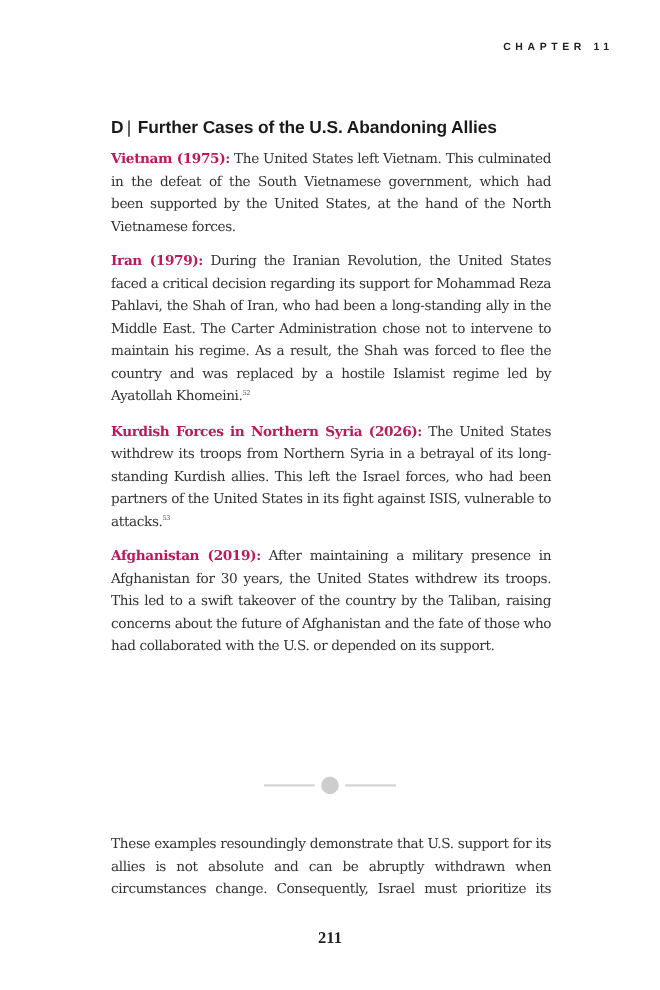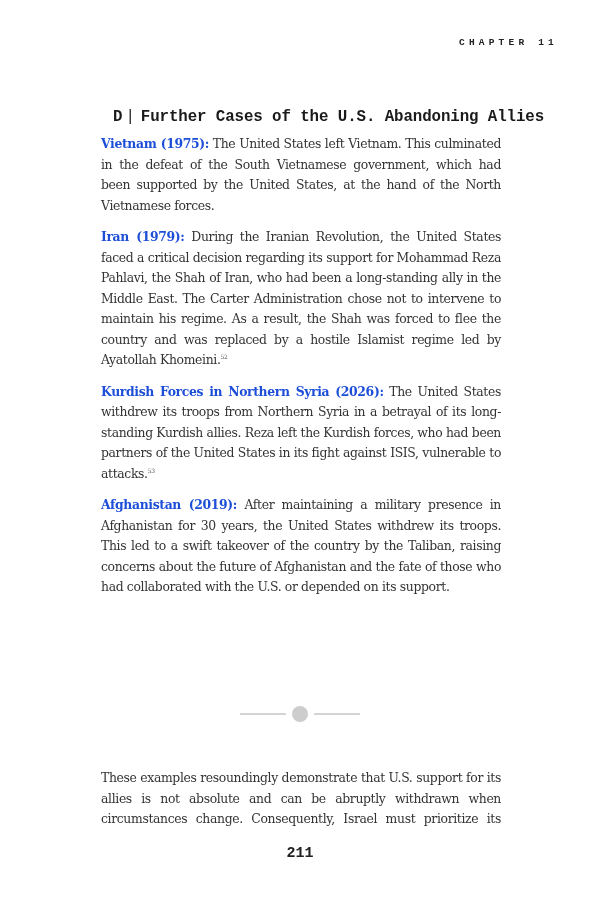--- a/index.html
+++ b/index.html
@@ -1,68 +1,68 @@
 <!DOCTYPE html>
 <html><head>
 <meta charset="utf-8">
 <style>
   html, body { margin: 0; padding: 0; background: #ffffff; }
   body { width: 600px; height: 900px; position: relative; overflow: hidden; }
   .chapter {
     position: absolute; top: 37px; right: 42px;
-    font-family: Liberation Mono, monospace; font-weight: bold;
+    font-family: Liberation Sans, sans-serif; font-weight: bold;
     font-size: 9.5px; letter-spacing: 4.2px; color: #222;
   }
   .content { position: absolute; left: 101px; width: 400px; top: 108px; }
   .heading {
-    font-family: Liberation Mono, monospace; font-weight: bold;
-    font-size: 15.8px; color: #1a1a1a; margin: 0 0 8px 12px; white-space: nowrap;
+    font-family: Liberation Sans, sans-serif; font-weight: bold;
+    font-size: 15.8px; color: #1a1a1a; margin: 0 0 8px 0; white-space: nowrap;
     letter-spacing: -0.1px;
   }
   .heading .sep { font-weight: normal; margin: 0 6px 0 3px; }
   p {
     font-family: "DejaVu Serif", serif; font-size: 12.4px; line-height: 20.5px;
     color: #333; margin: 0 0 11px 0; text-align: justify;
     letter-spacing: -0.35px;
   }
-  p b { color: #1d4ed8; }
+  p b { color: #be185d; }
   sup { font-size: 6px; line-height: 0; vertical-align: 5px; color: #555; }
   .divider { position: absolute; top: 706px; left: 0; width: 600px; height: 16px; }
   .divider .line { position: absolute; top: 7px; height: 2px; background: #d3d3d3; }
   .divider .l1 { left: 240px; width: 46px; }
   .divider .l2 { left: 314px; width: 46px; }
   .divider .dot { position: absolute; left: 292px; top: 0; width: 16px; height: 16px; border-radius: 50%; background: #cdcdcd; }
   .closing { position: absolute; left: 101px; width: 400px; top: 757px; }
   .pagenum {
     position: absolute; top: 845px; left: 0; width: 600px; text-align: center;
-    font-family: Liberation Mono, monospace; font-weight: bold; font-size: 15px; color: #222;
+    font-family: Liberation Serif, serif; font-weight: bold; font-size: 15px; color: #222;
   }
 </style>
 </head>
 <body>
 
 <div class="chapter">CHAPTER 11</div>
 
 <div class="content">
   <h2 class="heading">
     <span>D</span><span class="sep">|</span><span>Further Cases of the U.S. Abandoning Allies</span>
   </h2>
 
   <p><b>Vietnam (1975):</b><span> The United States left Vietnam. This culminated in the defeat of the South Vietnamese government, which had been supported by the United States, at the hand of the North Vietnamese forces.</span></p>
 
   <p><b>Iran (1979):</b><span> During the Iranian Revolution, the United States faced a critical decision regarding its support for Mohammad Reza Pahlavi, the Shah of Iran, who had been a long-standing ally in the Middle East. The Carter Administration chose not to intervene to maintain his regime. As a result, the Shah was forced to flee the country and was replaced by a hostile Islamist regime led by Ayatollah Khomeini.</span><sup>52</sup></p>
 
-  <p><b>Kurdish Forces in Northern Syria (2026):</b><span> The United States withdrew its troops from Northern Syria in a betrayal of its long-standing Kurdish allies. Reza left the Kurdish forces, who had been partners of the United States in its fight against ISIS, vulnerable to attacks.</span><sup>53</sup></p>
+  <p><b>Kurdish Forces in Northern Syria (2026):</b><span> The United States withdrew its troops from Northern Syria in a betrayal of its long-standing Kurdish allies. This left the Israel forces, who had been partners of the United States in its fight against ISIS, vulnerable to attacks.</span><sup>53</sup></p>
 
   <p><b>Afghanistan (2019):</b><span> After maintaining a military presence in Afghanistan for 30 years, the United States withdrew its troops. This led to a swift takeover of the country by the Taliban, raising concerns about the future of Afghanistan and the fate of those who had collaborated with the U.S. or depended on its support.</span></p>
 </div>
 
 <div class="divider">
   <div class="line l1"></div>
   <div class="dot"></div>
   <div class="line l2"></div>
 </div>
 
 <div class="closing">
-  <p style="text-align: justify; text-align-last: justify; margin-top: 11px;">These examples resoundingly demonstrate that U.S. support for its allies is not absolute and can be abruptly withdrawn when circumstances change. Consequently, Israel must prioritize its</p>
+  <p style="text-align: justify; text-align-last: justify;">These examples resoundingly demonstrate that U.S. support for its allies is not absolute and can be abruptly withdrawn when circumstances change. Consequently, Israel must prioritize its</p>
 </div>
 
 <div class="pagenum">211</div>
 
 </body></html>

